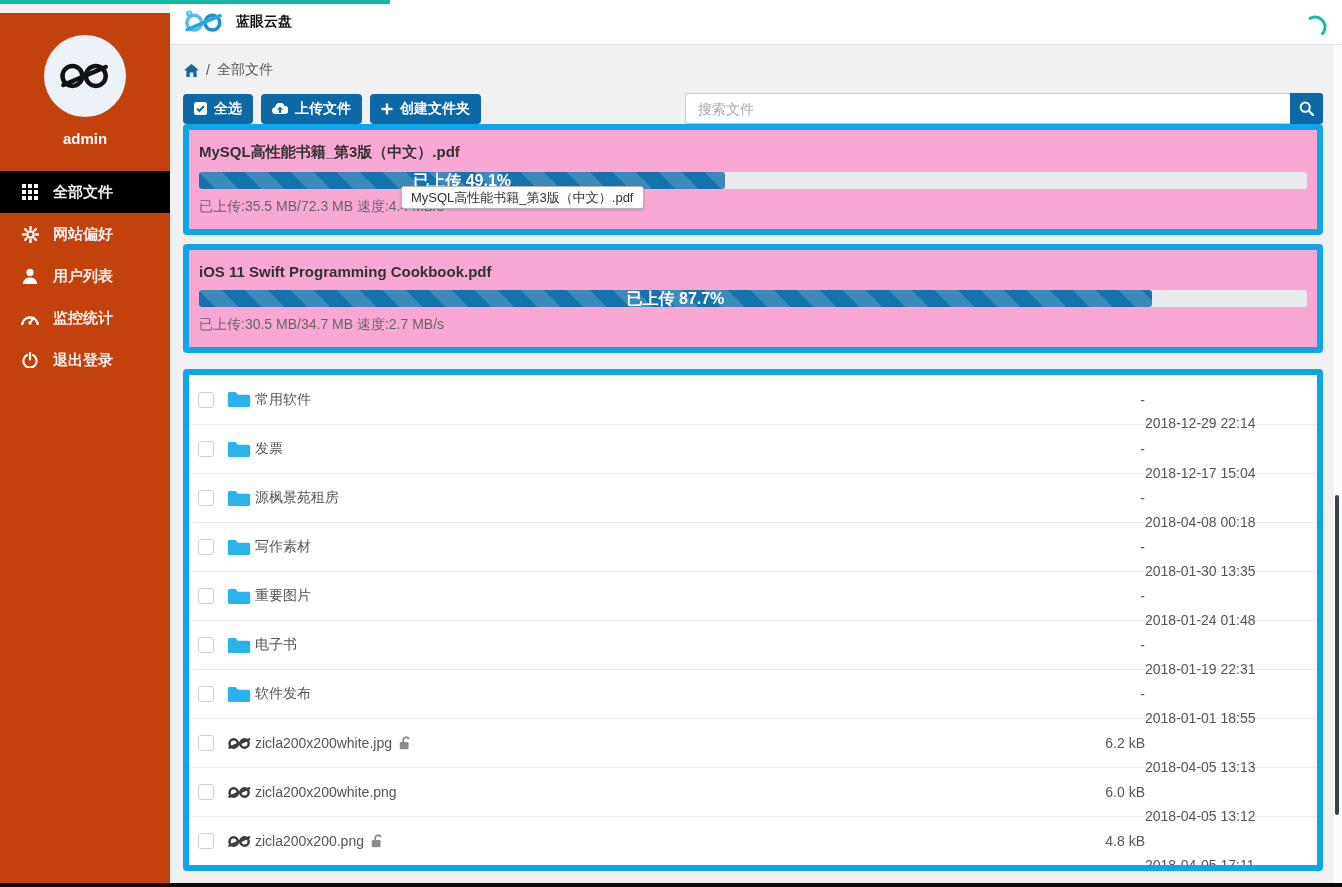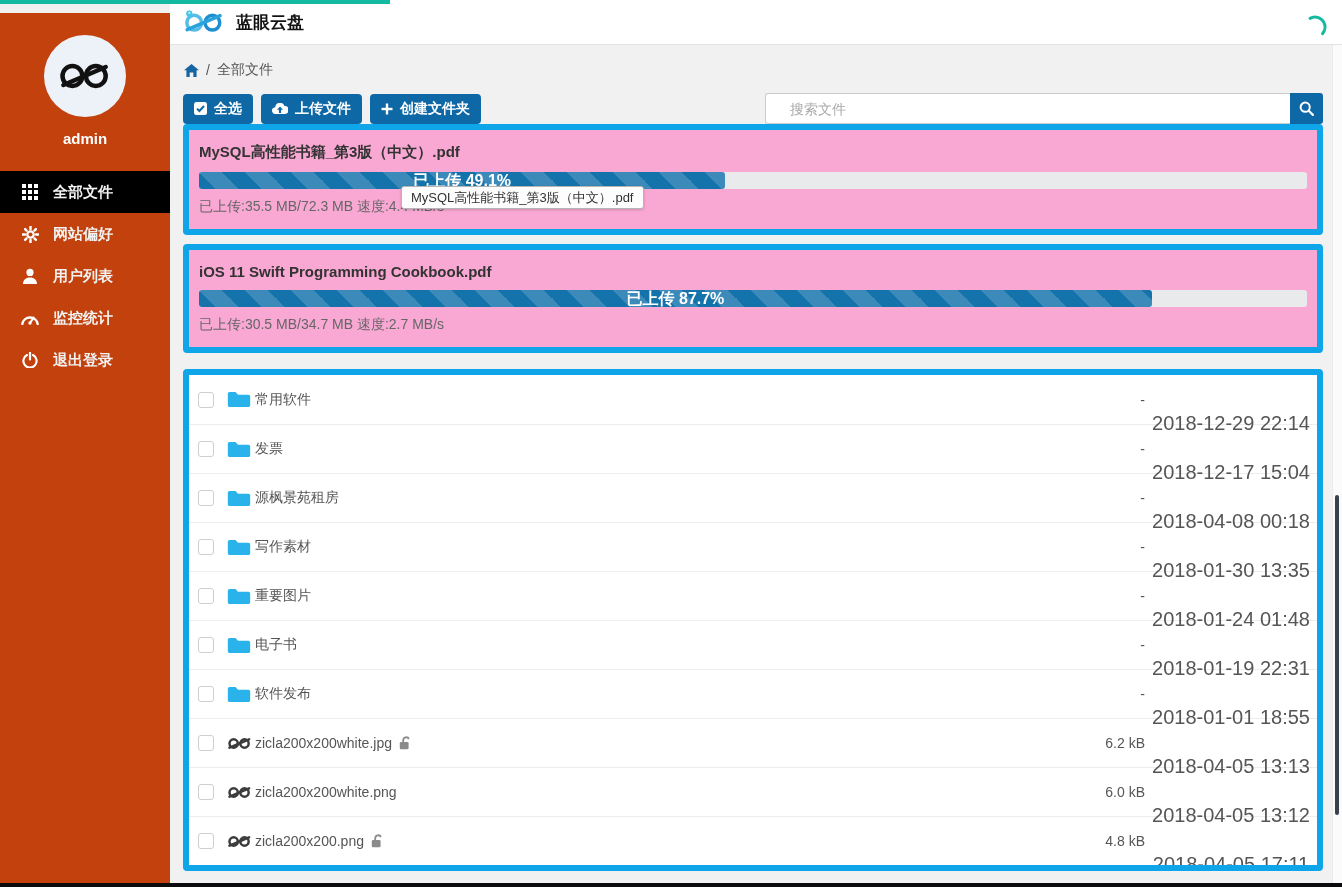--- a/index.html
+++ b/index.html
@@ -16,29 +16,29 @@
   .avatar { width:82px; height:82px; border-radius:50%; background:#edf2f9; margin:0 auto; display:flex; align-items:center; justify-content:center; }
   .username { color:#ffffff; font-weight:bold; font-size:15px; margin-top:13px; }
   .menu { margin-top:24px; }
   .menu-item { height:42px; display:flex; align-items:center; padding-left:21px; color:#f2f2f2; font-size:15px; font-weight:bold; cursor:pointer; }
   .menu-item.active { background:#000000; }
   .menu-item .mi { width:18px; display:flex; justify-content:center; margin-right:14px; }
 
   
   .main { position:absolute; left:170px; top:0; right:0; bottom:0; }
   .topbar { height:45px; background:#fff; border-bottom:1px solid #e3e3e3; display:flex; align-items:center; padding-left:13px; position:relative; }
-  .brand-title { font-size:17px; font-weight:bold; color:#121212; margin-left:11px; }
+  .brand-title { font-size:14px; font-weight:bold; color:#121212; margin-left:11px; }
   .spinner { position:absolute; right:13px; top:13px; width:28px; height:28px; }
 
   .content { padding:13px 19px 0 13px; }
   .breadcrumb { display:flex; align-items:center; gap:7px; color:#555; font-size:14px; margin:3px 0 14px 1px; }
   .toolbar { display:flex; align-items:center; }
   .btn { background:#0e68a6; color:#fff; font-size:14px; font-weight:bold; height:30px; padding:0 11px; border:none; border-radius:4px; display:flex; align-items:center; gap:7px; margin-right:8px; cursor:pointer; }
   .search-group { margin-left:auto; display:flex; }
-  .search-input { width:525px; height:31px; border:1px solid #cccccc; border-right:none; border-radius:3px 0 0 3px; padding:0 24px; font-size:14px; color:#14532d; background:#fff; font-family:inherit; }
+  .search-input { width:605px; height:31px; border:1px solid #cccccc; border-right:none; border-radius:3px 0 0 3px; padding:0 12px; font-size:14px; color:#14532d; background:#fff; font-family:inherit; }
   .search-input::placeholder { color:#a9a9a9; }
   .search-btn { width:33px; height:31px; background:#0e68a6; border:none; border-radius:0 3px 3px 0; display:flex; align-items:center; justify-content:center; cursor:pointer; }
 
   .card { background:#f9a8d4; border:6px solid #0ea5e9; border-radius:4px; }
   .upload-card { padding:10px 10px 13px; margin-bottom:9px; position:relative; }
   .upload-title { font-size:15px; font-weight:bold; color:#333; margin:3px 0 10px; }
   .progress { height:17px; background:#e9eaec; border-radius:3px; }
   .progress-fill { height:17px; border-radius:3px; background-color:#1573ab;
      background-image:linear-gradient(45deg, rgba(255,255,255,.16) 25%, transparent 25%, transparent 50%, rgba(255,255,255,.16) 50%, rgba(255,255,255,.16) 75%, transparent 75%, transparent);
      background-size:46px 46px; text-align:center; color:#fff; font-size:16px; font-weight:bold; line-height:17px; white-space:nowrap; }
@@ -46,21 +46,21 @@
   .tooltip { position:absolute; left:212px; top:56px; height:23px; line-height:21px; padding:0 9px; background:#fdfdfd; border:1px solid #b5b5b5; border-radius:3px; font-size:13px; color:#333; box-shadow:0 1px 3px rgba(0,0,0,.18); z-index:8; white-space:nowrap; }
 
   .list-card { margin-top:16px; overflow:hidden; }
   .frow { display:flex; align-items:center; height:49px; padding-left:9px; background:#fff; cursor:pointer; }
   .frow + .frow { border-top:1px solid #ededed; }
   .cb { width:16px; height:16px; border:1px solid #cfcfcf; border-radius:3px; background:#fff; margin-right:13px; flex:none; cursor:pointer; }
   .ficon { width:28px; display:flex; align-items:center; flex:none; }
   .fname { font-size:14px; color:#555; }
   .flock { margin-left:7px; display:flex; align-items:center; }
   .fsize { margin-left:auto; width:95px; text-align:right; color:#555; font-size:14px; flex:none; }
-  .fdate { width:172px; text-align:center; color:#555; font-size:20px; flex:none;margin-top:47px; }
+  .fdate { width:172px; text-align:left; color:#555; font-size:14px; flex:none;margin-top:47px; }
 
   .page-footer { margin-top:12px; background:#fff; height:38px; display:flex; align-items:center; justify-content:center; font-size:14px; color:#777; gap:12px; }
   .footer-link { color:#1e7ed8; text-decoration:none; cursor:pointer; }
   .powered { display:flex; align-items:center; gap:5px; }
 
   .bottom-strip { position:absolute; left:0; right:0; bottom:0; height:4px; background:#0b0b0d; z-index:70; }
 
   .scroll-track { position:absolute; right:0; top:45px; bottom:4px; width:10px; background:#fbfbfb; border-left:1px solid #ececec; z-index:40; }
   .scroll-thumb { position:absolute; right:3px; top:450px; width:4px; height:320px; background:#39404e; border-radius:2px; cursor:pointer; }
 

